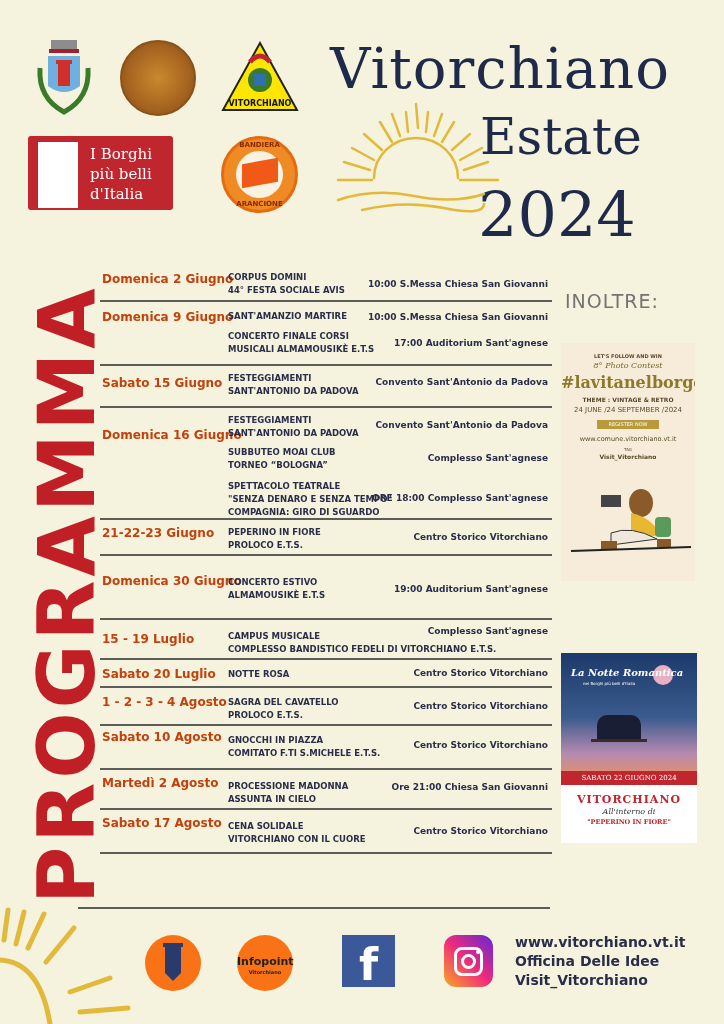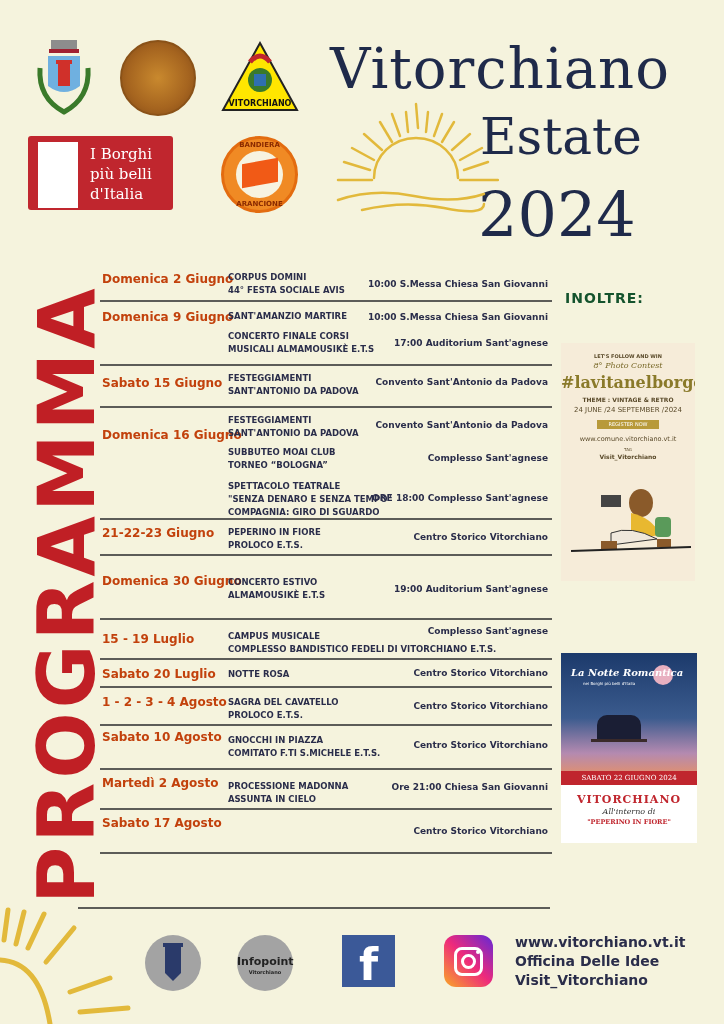--- a/index.html
+++ b/index.html
@@ -32,31 +32,31 @@
 
   
   .schedule { left: 100px; top: 268px; width: 452px; }
   .row { position: relative; border-bottom: 2px solid #5c5c58; }
   .date { position:absolute; left: 2px; font-weight: bold; font-size: 12px; color:#c2410c; }
   .ev { position:absolute; font-weight: bold; font-size: 8.5px; line-height: 13px; color:#2a2d4a; text-transform: uppercase; }
   .loc { position:absolute; right: 4px; font-weight: bold; font-size: 9px; color:#2a2d4a; text-align: center; white-space: nowrap; }
   .ev span { display:block; white-space: nowrap; }
 
   
-  .inoltre { left: 565px; top: 290px; color: #14532d; font-weight: bold; font-size: 14px; letter-spacing: 1px; }
+  .inoltre { left: 565px; top: 290px; color: #737373; font-weight: normal; font-size: 19px; letter-spacing: 1px; }
   .poster1 { left: 561px; top: 343px; width: 134px; height: 238px; background: #f6ecd9; overflow:hidden; }
   .poster1 .t { position:absolute; width:100%; text-align:center; color:#5a4a2a; }
   .poster1 .btn { position:absolute; left:36px; top:77px; width:62px; height:9px; background:#b89a3a; color:#fff; font-size:5px; text-align:center; line-height:9px; }
   .poster2 { left: 561px; top: 653px; width: 136px; height: 190px; background: #fff; overflow:hidden; }
   .poster2 .sky { position:absolute; left:0; top:0; width:100%; height:118px; background: linear-gradient(180deg, #1c3a6b 0%, #3b5b8e 55%, #b48ab0 85%, #d98f7a 100%); }
   .poster2 .band { position:absolute; left:0; top:118px; width:100%; height:14px; background:#c0262e; color:#fff; font-family:"DejaVu Serif", serif; font-size:7px; text-align:center; line-height:14px; }
 
   
   .footer-line { left: 78px; top: 907px; width: 472px; height: 2px; background: #5c5c58; }
-  .foot-logo { width: 56px; height: 56px; border-radius: 50%; background: #a3a3a3; top: 935px; }
+  .foot-logo { width: 56px; height: 56px; border-radius: 50%; background: #f97316; top: 935px; }
   .fb { left: 342px; top: 935px; width: 53px; height: 52px; background:#3b5998; color:#fff; font-weight:bold; font-size:44px; text-align:center; line-height:60px; font-family:"DejaVu Sans", sans-serif; }
   .ig { left: 444px; top: 935px; width: 49px; height: 52px; border-radius: 12px; background: linear-gradient(45deg, #f9a825 0%, #ee2a7b 50%, #6228d7 100%); }
   .ig .cam { position:absolute; left:10px; top:12px; width:29px; height:29px; border:3px solid #fff; border-radius:8px; }
   .ig .lens { position:absolute; left:17px; top:19px; width:15px; height:15px; border:3px solid #fff; border-radius:50%; }
   .ig .dot { position:absolute; left:32px; top:15px; width:4px; height:4px; background:#fff; border-radius:50%; }
   .foot-text { left: 515px; top: 933px; color:#2a2d4a; font-weight:bold; font-size: 14px; line-height: 19px; }
   .sun-corner { left: 0; top: 900px; width: 140px; height: 124px; }
 </style>
 </head>
 <body>
@@ -227,20 +227,24 @@
     <div class="date" style="top:6px">Martedì 2 Agosto</div>
     <div class="ev" style="left:128px;top:10px">
       <span>PROCESSIONE MADONNA</span>
         <span>ASSUNTA IN CIELO</span>
     </div>
     <div class="loc" style="top:12px">Ore 21:00 Chiesa San Giovanni</div>
   </div>
 
   <div class="row" style="height:44px">
     <div class="date" style="top:6px">Sabato 17 Agosto</div>
+    <div class="ev" style="left:128px;top:10px">
+      <span>CENA SOLIDALE</span>
+        <span>VITORCHIANO CON IL CUORE</span>
+    </div>
     <div class="loc" style="top:16px">Centro Storico Vitorchiano</div>
   </div>
 </div>
 
 <div class="abs inoltre">INOLTRE:</div>
 
 <div class="abs poster1">
   <div class="t" style="top:10px;font-size:5px;font-weight:bold">LET'S FOLLOW AND WIN</div>
   <div class="t" style="top:18px;font-size:8px;font-style:italic;color:#7a6a2a;font-family:'DejaVu Serif',serif">8° Photo Contest</div>
   <div class="t" style="top:30px;font-size:16px;font-weight:bold;color:#8a7a2a;font-family:'DejaVu Serif',serif">#lavitanelborgo</div>

